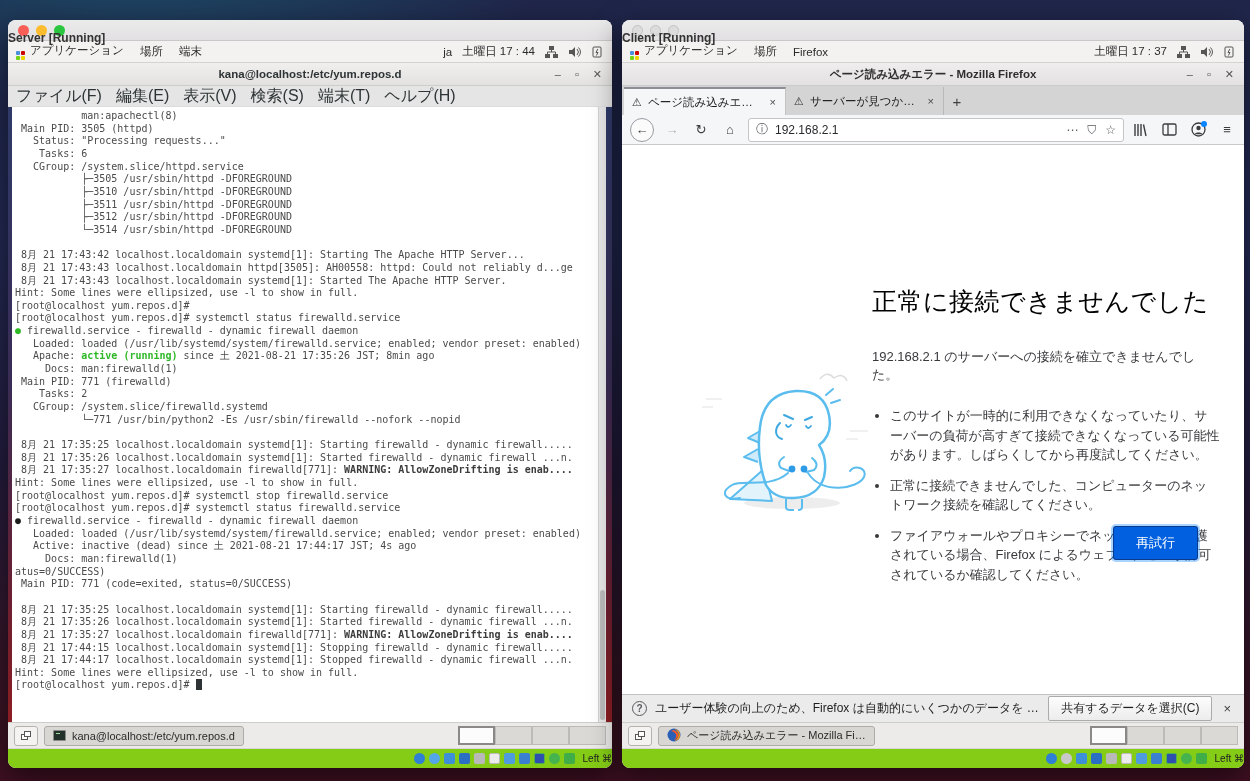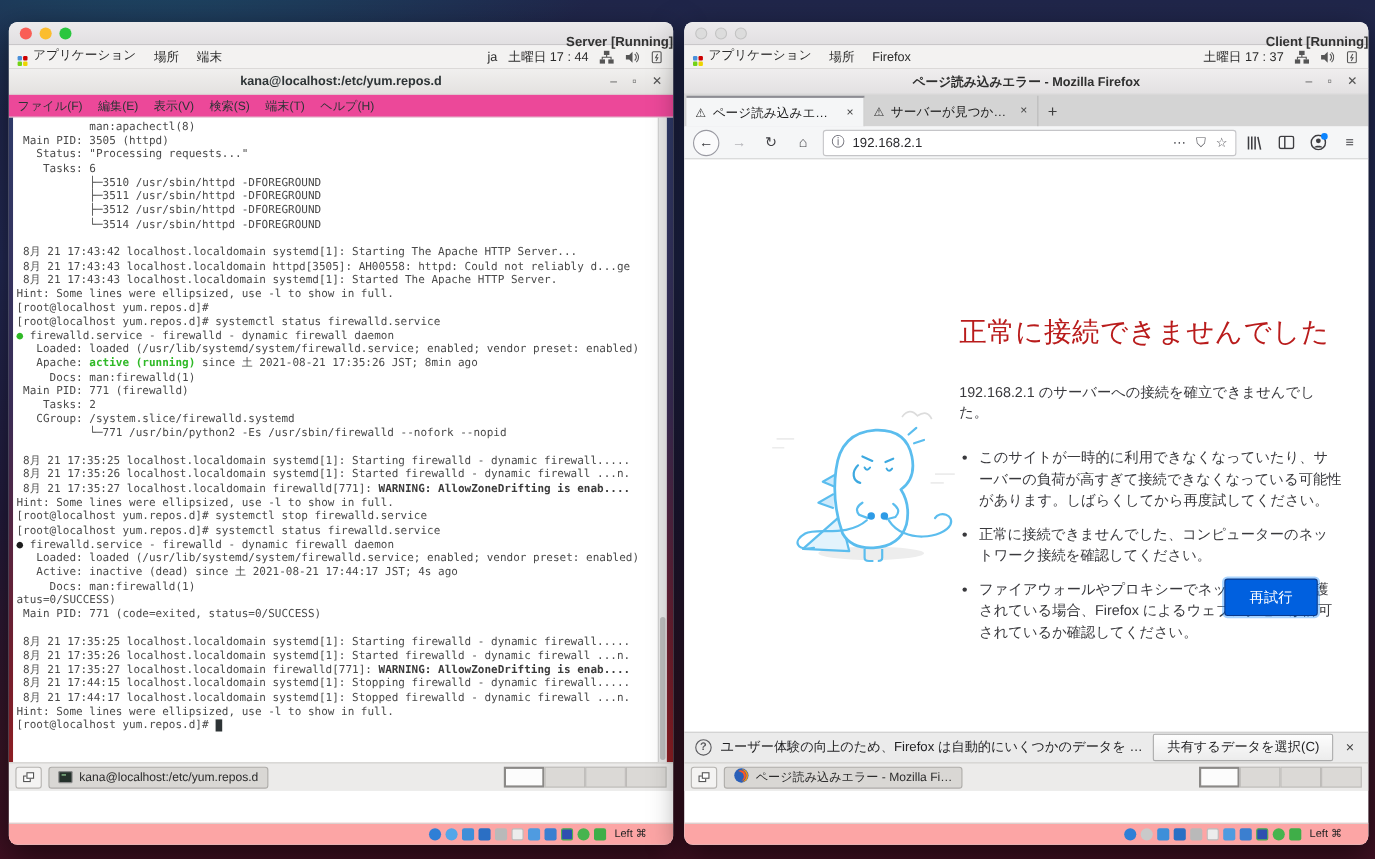--- a/index.html
+++ b/index.html
@@ -20,41 +20,41 @@
   #server-window { left:8px;  width:604px; }
   #client-window { left:622px; width:622px; }
 
   
   .mac-titlebar { height:21px; background:linear-gradient(#ecebec,#e2e0e2); border-bottom:1px solid #c9c7c9;
     display:flex; align-items:center; position:relative; flex:none; }
   .traffic { display:flex; gap:7px; margin-left:10px; }
   .light { width:11px; height:11px; border-radius:50%; }
   .light.red{background:#f95e56;} .light.yellow{background:#fbbd2e;} .light.green{background:#2ac63f;}
   .light.inactive{background:#dcdcdc; border:1px solid #c3c3c3;}
-  .mac-title { position:absolute; left:0; right:0; text-align:right; font-size:12px; font-weight:bold; color:#333;margin-top:16px; }
+  .mac-title { position:absolute; left:0; right:0; text-align:left; font-size:12px; font-weight:bold; color:#333;margin-top:16px; }
 
   
   .gnome-panel { height:22px; background:#f3f2f1; border-bottom:1px solid #d5d3d1;
     display:flex; align-items:center; font-size:11.5px; color:#2b2b2b; padding:0 8px; flex:none; }
   .panel-left { display:flex; align-items:center; gap:16px; }
   .panel-menu { cursor:default; }
   .apps-glyph { display:inline-grid; grid-template-columns:4px 4px; gap:1px; margin-right:5px; vertical-align:-1px; }
   .apps-glyph i { width:4px; height:4px; border-radius:1px; display:block; }
   .panel-right { margin-left:auto; display:flex; align-items:center; gap:10px; }
   .tray-icon { width:13px; height:12px; display:inline-block; }
   .tray-icon svg { display:block; }
 
   
   .term-titlebar { height:23px; background:linear-gradient(#f0efee,#e4e2e0); border-bottom:1px solid #cfcdca;
     position:relative; display:flex; align-items:center; flex:none; }
   .term-title { position:absolute; left:0; right:0; text-align:center; font-size:11.5px; font-weight:bold; color:#2e3436; }
   .win-buttons { margin-left:auto; display:flex; gap:14px; padding-right:10px; font-size:11px; color:#555; z-index:2; }
   .win-buttons span { cursor:default; line-height:23px; }
-  .term-menubar { height:21px; background:#ec4899; border-bottom:1px solid #dedcda; display:flex; align-items:center;
-    gap:14px; padding:0 8px; font-size:11px; color:#2e3436; flex:none; }
+  .term-menubar { height:21px; background:#e5e5e5; border-bottom:1px solid #dedcda; display:flex; align-items:center;
+    gap:14px; padding:0 8px; font-size:16px; color:#2e3436; flex:none; }
 
   
   .screen { flex:1; display:flex; min-height:0; }
   .desktop-edge { background:linear-gradient(180deg,#2f3a68 0%,#3a2c55 45%,#6b1f31 80%,#8c1d22 100%); flex:none; }
   .edge-l { width:4px; } .edge-r { width:6px; }
   .term-pre { flex:1; background:#ffffff; padding:3px 2px 0 3px; overflow:hidden;
     font-family:"DejaVu Sans Mono","Liberation Mono",monospace; font-size:10px; line-height:12.65px; color:#4a4a4a; }
   .term-line { white-space:pre; min-height:12.65px; }
   .seg-green { color:#2fb927; font-weight:bold; }
   .seg-bold  { font-weight:bold; color:#3c3c3c; }
@@ -73,22 +73,22 @@
   .ws-glyph::before{ width:5px; height:4px; left:0; bottom:0; }
   .ws-glyph::after{ width:5px; height:4px; right:0; top:0; }
   .task-btn { height:20px; display:flex; align-items:center; gap:6px; background:#d9d7d4; border:1px solid #aeaca9;
     border-radius:3px; padding:0 8px; font-size:11px; color:#2b2b2b; max-width:230px; }
   .task-btn .tb-label{ white-space:nowrap; overflow:hidden; text-overflow:ellipsis; }
   .term-mini { width:13px; height:11px; background:#25312b; border:1px solid #8a8a8a; border-radius:1px; flex:none; position:relative; }
   .term-mini::before{ content:""; position:absolute; left:2px; top:2px; width:4px; height:1px; background:#9fe0a0; }
   .ws-switcher { margin-left:auto; display:flex; }
   .ws-box { width:37px; height:19px; background:#dbd9d6; border:1px solid #bdbbb8; }
   .ws-box.active { background:#fcfcfc; border:2px solid #8b8987; }
-  .vbox-bar { height:20px; background:#fca5a5; border-top:1px solid #d8d6d4; display:flex; align-items:center;
-    justify-content:flex-end; gap:4px; padding:0 24px; font-size:10px; color:#333; flex:none;margin-top:29px; }
+  .vbox-bar { height:20px; background:#84cc16; border-top:1px solid #d8d6d4; display:flex; align-items:center;
+    justify-content:flex-end; gap:4px; padding:0 0; font-size:10px; color:#333; flex:none; }
   .vbi { width:11px; height:11px; border-radius:2px; flex:none; }
   .vbi.round { border-radius:50%; }
   .vbox-label { margin-left:4px; font-size:10px; color:#222; white-space:nowrap; }
 
   
   .ff-titlebar { height:23px; background:linear-gradient(#efedee,#e3e1e2); border-bottom:1px solid #cccacb;
     position:relative; display:flex; align-items:center; flex:none; }
   .ff-title { position:absolute; left:0; right:0; text-align:center; font-size:11.5px; font-weight:bold; color:#2f2f2f; }
   .ff-tabbar { height:29px; background:#d4d4d4; display:flex; align-items:flex-end; padding:0 0 0 2px; flex:none; }
   .ff-tab { height:28px; display:flex; align-items:center; gap:6px; padding:0 8px; font-size:11.5px; color:#1b1b1b;
@@ -108,21 +108,21 @@
   .url-info { color:#5c5c66; font-size:12px; }
   .url-text { flex:1; }
   .url-actions { display:flex; gap:9px; color:#59595f; font-size:12px; align-items:center; }
   .toolbar-icons { display:flex; gap:11px; align-items:center; color:#3d3d41; }
   .tb-icon { width:18px; height:18px; display:flex; align-items:center; justify-content:center; font-size:13px; position:relative; }
   .acct-dot { position:absolute; top:0; right:0; width:6px; height:6px; background:#0a84ff; border-radius:50%; }
 
   
   .ff-content { flex:1; background:#fff; position:relative; min-height:0; overflow:hidden; }
   .err-col { position:absolute; left:250px; top:140px; width:348px; color:#0c0c0d; }
-  .err-title { font-size:25px; font-weight:400; color:#b91c1c; letter-spacing:.5px; white-space:nowrap; }
+  .err-title { font-size:25px; font-weight:400; color:#000000; letter-spacing:.5px; white-space:nowrap; }
   .err-sub { margin-top:30px; font-size:13px; color:#39393d; }
   .err-list { margin-top:22px; padding-left:18px; font-size:13px; color:#39393d; }
   .err-list li { margin-bottom:11px; line-height:19.5px; }
   .retry-btn { position:absolute; top:382px; right:47px; background:#0060df; color:#fff; font-size:13px;
     padding:7px 22px; border:none; border-radius:2px; box-shadow:0 0 0 1px #0a3a8c, 0 0 0 3px rgba(10,132,255,.35); }
   .mascot { position:absolute; left:78px; top:220px; }
 
   
   .ff-notif { height:28px; background:#ebebeb; border-top:1px solid #c3c3c3; display:flex; align-items:center;
     gap:8px; padding:0 10px; font-size:12px; color:#1f1f21; flex:none; }
@@ -202,20 +202,22 @@
     <span>ヘルプ(H)</span>
   </div>
 
   <div class="screen">
     <div class="desktop-edge edge-l"></div>
     <div class="term-pre">
         <div class="term-line"><span>           man:apachectl(8)</span></div>
         <div class="term-line"><span> Main PID: 3505 (httpd)</span></div>
         <div class="term-line"><span>   Status: "Processing requests..."</span></div>
         <div class="term-line"><span>    Tasks: 6</span></div>
+        <div class="term-line"><span>   CGroup: /system.slice/httpd.service</span></div>
+        <div class="term-line"><span>           ├─3505 /usr/sbin/httpd -DFOREGROUND</span></div>
         <div class="term-line"><span>           ├─3510 /usr/sbin/httpd -DFOREGROUND</span></div>
         <div class="term-line"><span>           ├─3511 /usr/sbin/httpd -DFOREGROUND</span></div>
         <div class="term-line"><span>           ├─3512 /usr/sbin/httpd -DFOREGROUND</span></div>
         <div class="term-line"><span>           └─3514 /usr/sbin/httpd -DFOREGROUND</span></div>
         <div class="term-line"><span></span></div>
         <div class="term-line"><span> 8月 21 17:43:42 localhost.localdomain systemd[1]: Starting The Apache HTTP Server...</span></div>
         <div class="term-line"><span> 8月 21 17:43:43 localhost.localdomain httpd[3505]: AH00558: httpd: Could not reliably d...ge</span></div>
         <div class="term-line"><span> 8月 21 17:43:43 localhost.localdomain systemd[1]: Started The Apache HTTP Server.</span></div>
         <div class="term-line"><span>Hint: Some lines were ellipsized, use -l to show in full.</span></div>
         <div class="term-line"><span>[root@localhost yum.repos.d]#</span></div>

